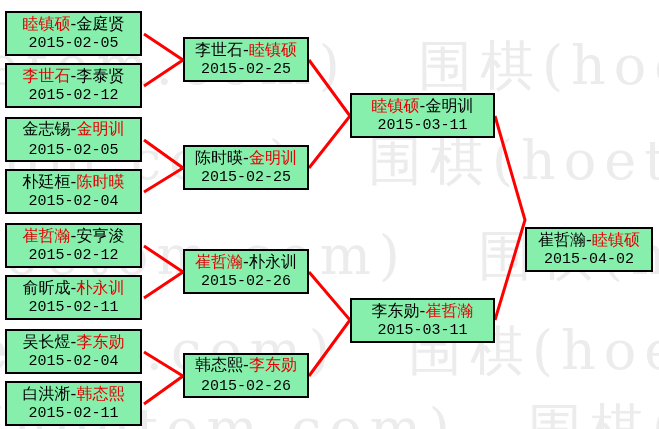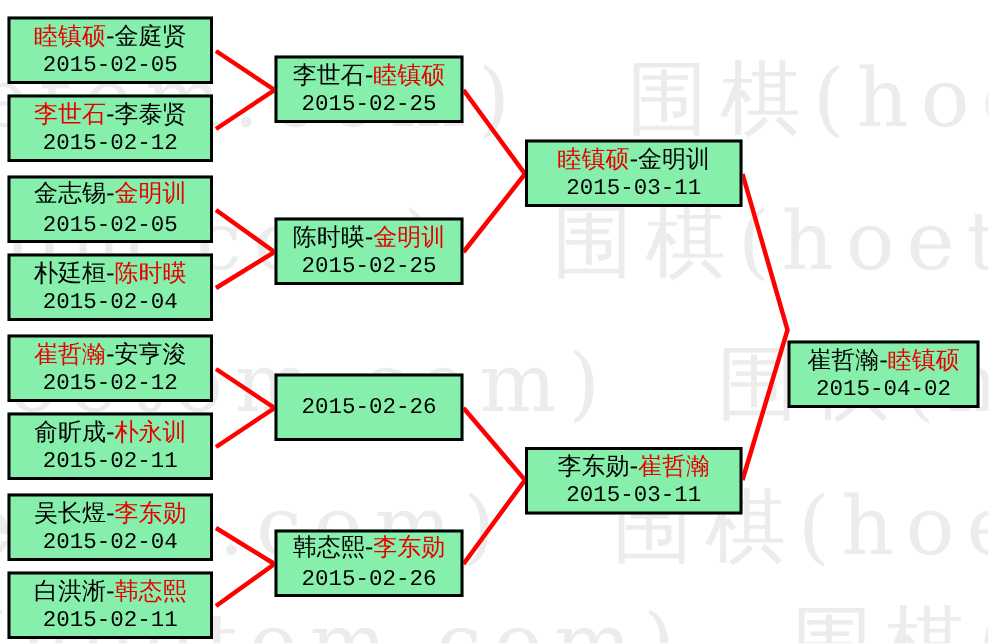--- a/index.html
+++ b/index.html
@@ -119,20 +119,21 @@
 
   <div class="match r2" style="top:37px;">
     <div class="names"><span>李世石</span><span>-</span><span class="winner">睦镇硕</span></div>
     <div class="date">2015-02-25</div>
   </div>
   <div class="match r2" style="top:145px;">
     <div class="names"><span>陈时暎</span><span>-</span><span class="winner">金明训</span></div>
     <div class="date">2015-02-25</div>
   </div>
   <div class="match r2" style="top:249px;">
+    <div class="names"><span class="winner">崔哲瀚</span><span>-</span><span>朴永训</span></div>
     <div class="date">2015-02-26</div>
   </div>
   <div class="match r2" style="top:353px;justify-content:space-between;">
     <div class="names"><span>韩态熙</span><span>-</span><span class="winner">李东勋</span></div>
     <div class="date">2015-02-26</div>
   </div>
 
   <div class="match sf" style="top:93px;">
     <div class="names"><span class="winner">睦镇硕</span><span>-</span><span>金明训</span></div>
     <div class="date">2015-03-11</div>

